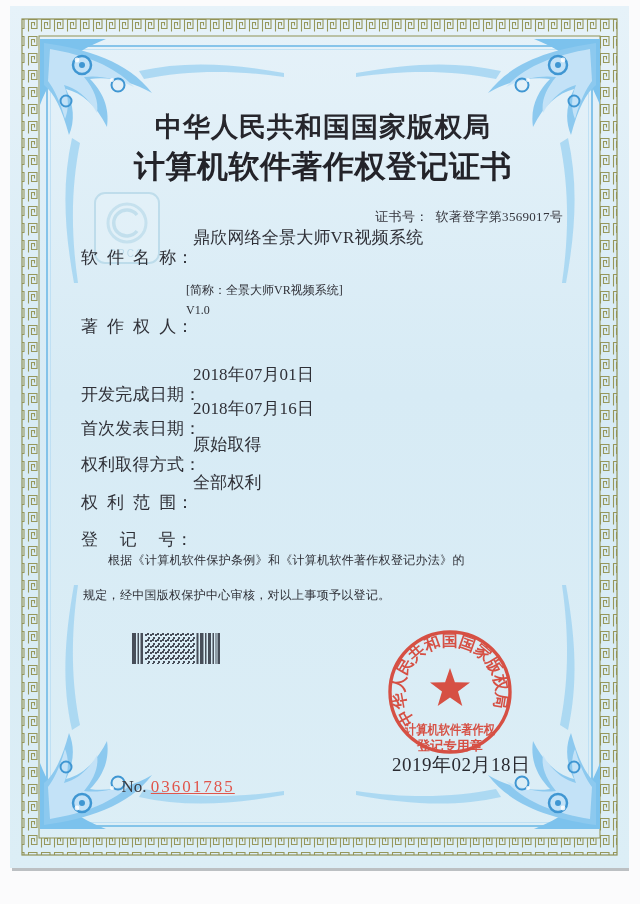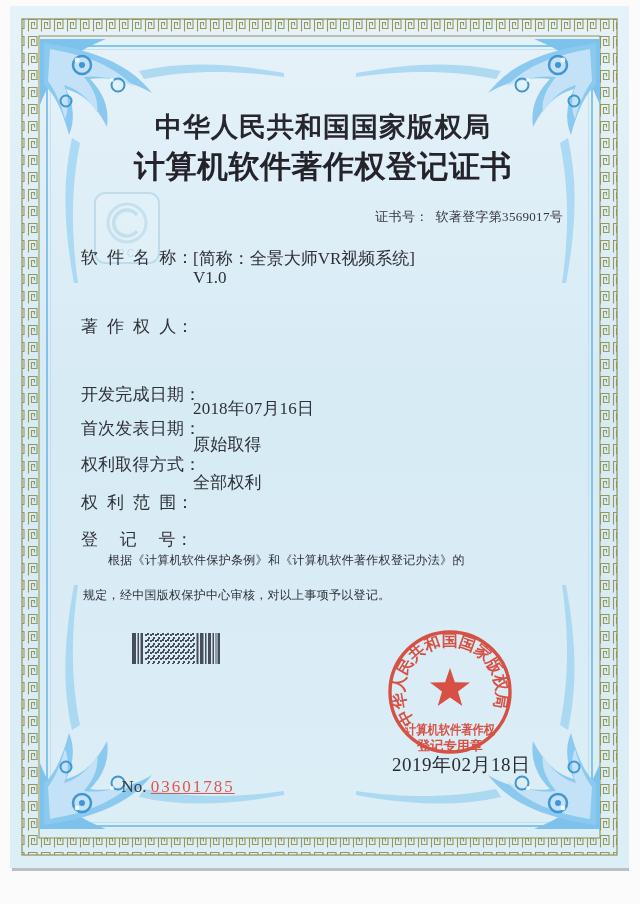--- a/index.html
+++ b/index.html
@@ -10,21 +10,21 @@
   }
   #bg{position:absolute;left:0;top:0;z-index:0;}
   .txt{position:absolute;z-index:3;color:#2f3037;white-space:pre;}
   .authority{top:109px;left:3px;width:640px;text-align:center;
     font-size:27px;font-weight:bold;letter-spacing:1px;color:#26262c;}
   .ctitle{top:146px;left:3px;width:640px;text-align:center;
     font-size:31px;font-weight:bold;letter-spacing:.5px;color:#232329;}
   .certno{top:192px;right:77px;font-size:13px;color:#34353d;letter-spacing:.3px;margin-left:32px;}
   .row{left:72px;font-size:17px;letter-spacing:.2px;}
   .row .val{position:absolute;left:121px;top:0;white-space:pre;}
-  .subval{left:193px;font-size:17px;}
+  .subval{left:186px;font-size:12px;margin-top:35px;}
   .stmt{font-size:12px;letter-spacing:.3px;color:#2e2f36;}
   .serial{top:757px;left:113px;font-size:17px;color:#3b3c42;}
   .serial .num{color:#e0564c;letter-spacing:2px;text-decoration:underline;}
   .issuedate{top:752px;left:392px;font-size:19px;color:#2a2b31;letter-spacing:.5px;z-index:4;}
   #stamp{position:absolute;left:370px;top:612px;z-index:5;opacity:.88;}
   #barcode{position:absolute;left:132px;top:633px;z-index:3;}
 </style>
 </head>
 <body>
 
@@ -91,30 +91,32 @@
 
 <div class="txt authority">中华人民共和国国家版权局</div>
 <div class="txt ctitle">计算机软件著作权登记证书</div>
 
 <div class="txt certno">
   <span>证书号：</span><span>  </span><span>软著登字第3569017号</span>
 </div>
 
 <div class="txt row" style="top:226px">
   <span class="lbl">软  件  名  称：</span>
+  <span class="val">鼎欣网络全景大师VR视频系统</span>
 </div>
 <div class="txt subval" style="top:247px">[简称：全景大师VR视频系统]</div>
 <div class="txt subval" style="top:268px">V1.0</div>
 
 <div class="txt row" style="top:295px">
   <span class="lbl">著  作  权  人：</span>
 </div>
 
 <div class="txt row" style="top:363px">
   <span class="lbl">开发完成日期：</span>
+  <span class="val">2018年07月01日</span>
 </div>
 
 <div class="txt row" style="top:397px">
   <span class="lbl">首次发表日期：</span>
   <span class="val">2018年07月16日</span>
 </div>
 
 <div class="txt row" style="top:433px">
   <span class="lbl">权利取得方式：</span>
   <span class="val">原始取得</span>

